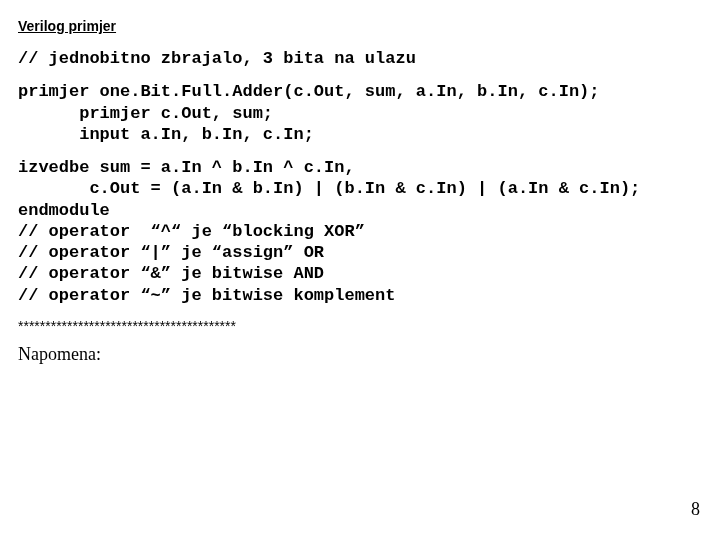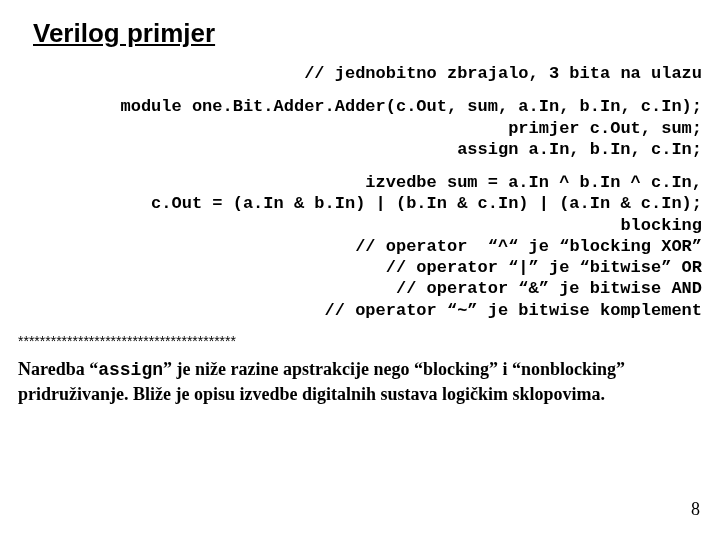--- a/index.html
+++ b/index.html
@@ -8,34 +8,32 @@
     width: 720px;
     height: 540px;
     box-sizing: border-box;
     font-family: Arial, Helvetica, sans-serif;
     background: #fff;
     color: #000;
     position: relative;
   }
   .title {
     font-family: Arial, Helvetica, sans-serif;
-    font-size: 26px;
+    font-size: 14px;
     font-weight: bold;
     text-decoration: underline;
     margin-bottom: 14px;
-    margin-left: 15px;
   }
   .code {
     font-family: "Courier New", Courier, monospace;
     font-size: 17px;
     font-weight: bold;
     white-space: pre;
     line-height: 1.25;
     margin: 0;
-    text-align: right;
   }
   .section-gap {
     height: 12px;
   }
   .stars {
     font-family: Arial, Helvetica, sans-serif;
     font-size: 14px;
     font-weight: normal;
     margin-top: 12px;
     margin-bottom: 8px;
@@ -68,33 +66,33 @@
   }
 </style>
 </head>
 <body>
 
 <div class="title">Verilog primjer</div>
 
 <pre class="code"><span>// jednobitno zbrajalo, 3 bita na ulazu</span>
 </pre>
 <div class="section-gap"></div>
-<pre class="code"><span>module one.Bit.Adder.Adder(c.Out, sum, a.In, b.In, c.In);</span>
+<pre class="code"><span>primjer one.Bit.Full.Adder(c.Out, sum, a.In, b.In, c.In);</span>
 <span>      primjer c.Out, sum;</span>
-<span>      assign a.In, b.In, c.In;</span>
+<span>      input a.In, b.In, c.In;</span>
 </pre>
 <div class="section-gap"></div>
 <pre class="code"><span>izvedbe sum = a.In ^ b.In ^ c.In,</span>
 <span>       c.Out = (a.In &amp; b.In) | (b.In &amp; c.In) | (a.In &amp; c.In);</span>
-<span>blocking</span>
+<span>endmodule</span>
 <span>// operator  “^“ je “blocking XOR”</span>
-<span>// operator “|” je “bitwise” OR</span>
+<span>// operator “|” je “assign” OR</span>
 <span>// operator “&amp;” je bitwise AND</span>
 <span>// operator “~” je bitwise komplement</span>
 </pre>
 
 <div class="stars">****************************************</div>
 
 <div class="note">
-  <span class="body bold"><span>Naredba “</span><span class="mono">assign</span><span>” je niže razine apstrakcije nego “blocking” i “nonblocking” pridruživanje. Bliže je opisu izvedbe digitalnih sustava logičkim sklopovima.</span></span>
+  <span class="label">Napomena:</span>
 </div>
 
 <div class="pagenum">8</div>
 
 </body></html>

